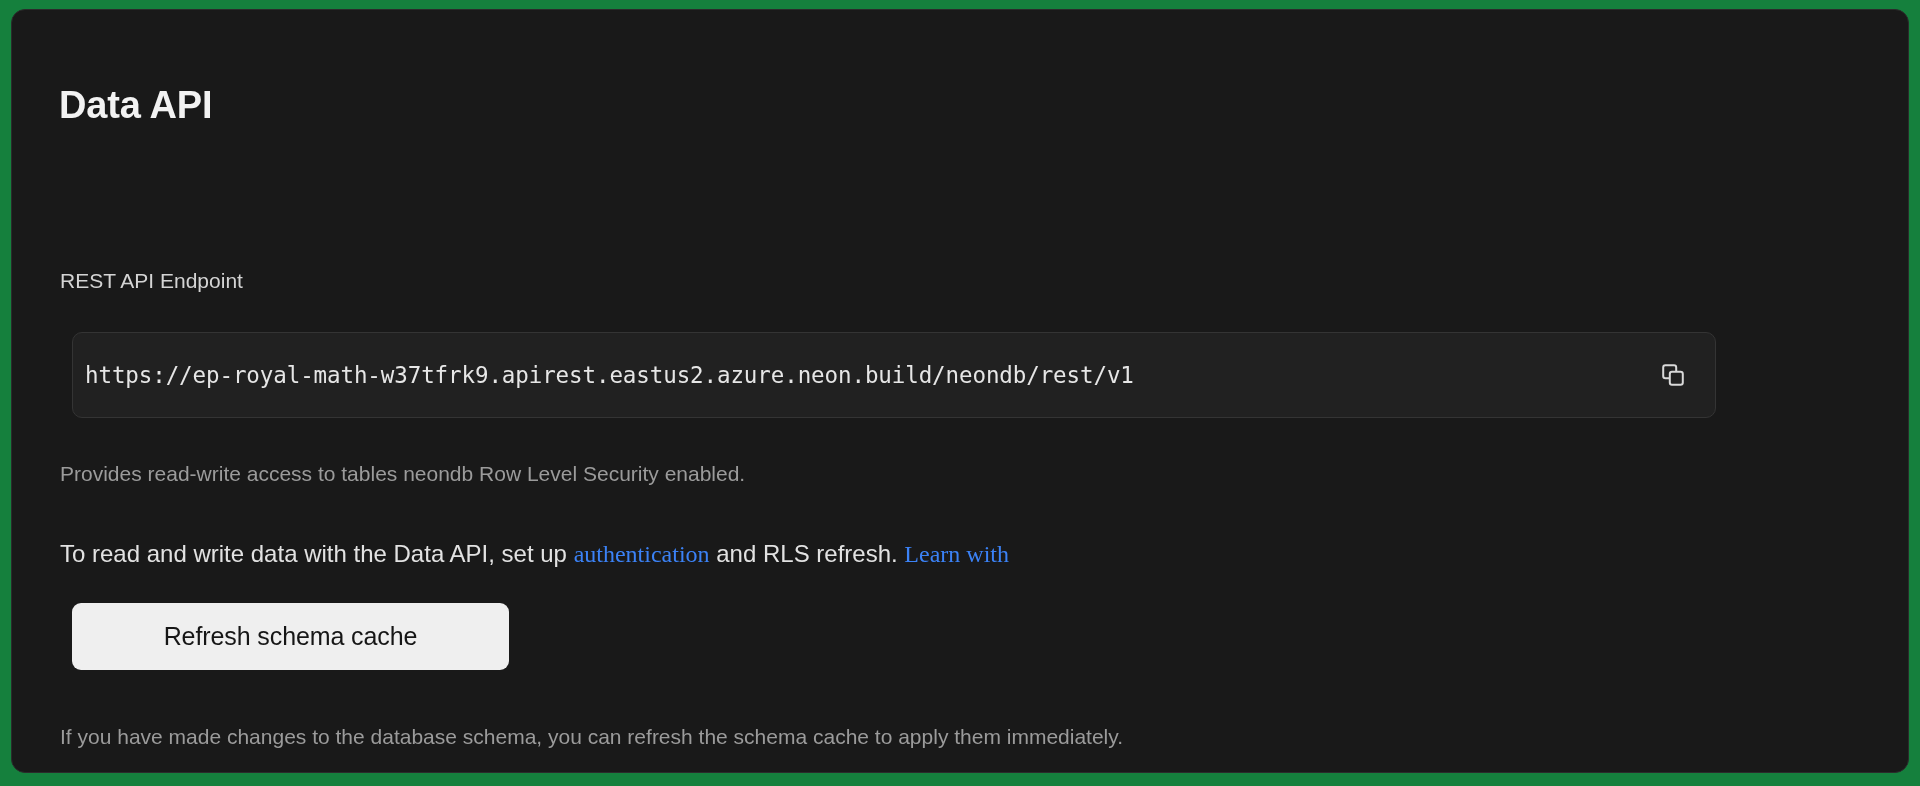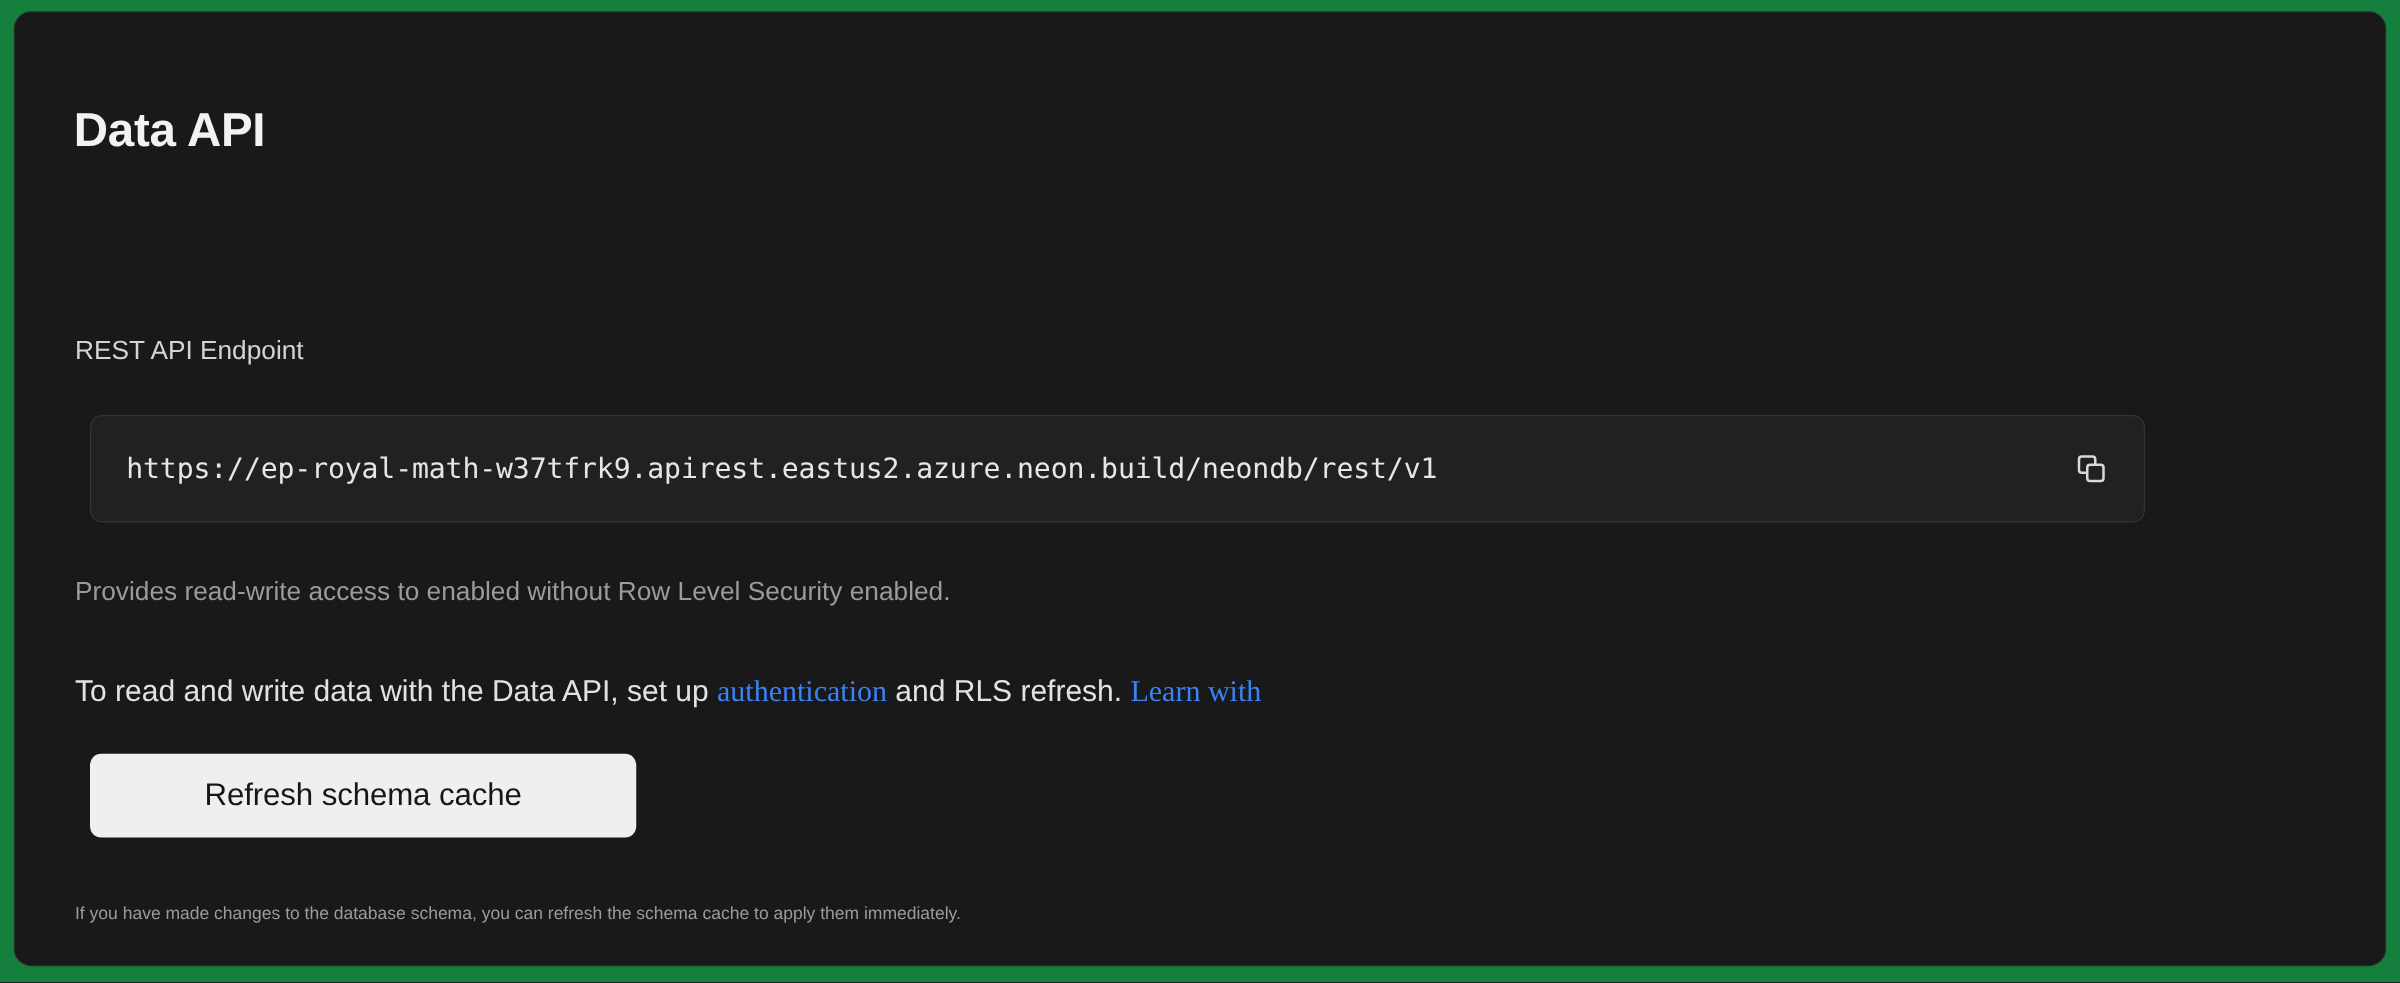--- a/index.html
+++ b/index.html
@@ -75,21 +75,21 @@
     position: absolute;
     left: 60px;
     top: 322px;
     width: 1644px;
     height: 86px;
     background: #212121;
     border: 1px solid #343434;
     border-radius: 10px;
     display: flex;
     align-items: center;
-    padding: 0 16px 0 28px;
+    padding: 0 16px 0 12px;
   }
   .endpoint-value {
     flex: 1 1 auto;
     font-family: "DejaVu Sans Mono", "Liberation Mono", monospace;
     font-size: 22.5px;
     letter-spacing: -0.1px;
     color: #e6e6e6;
     white-space: nowrap;
     overflow: hidden;
     text-overflow: ellipsis;
@@ -158,21 +158,21 @@
     letter-spacing: -0.1px;
     cursor: pointer;
     padding: 0;
   }
 
   
   .bottom-hint {
     position: absolute;
     left: 48px;
     top: 693px;
-    font-size: 14px;
+    font-size: 21px;
     color: #9b9b9b;
     line-height: 26px;
     white-space: nowrap;
   }
 </style>
 </head>
 <body>
 
 <div class="page">
 
@@ -188,21 +188,21 @@
       <button class="copy-btn">
         <span>
           <svg width="26" height="26" viewBox="0 0 26 26" fill="none" xmlns="http://www.w3.org/2000/svg" aria-hidden="true">
             <rect x="3.2" y="3.2" width="13" height="13" rx="2.2" stroke="#d9d9d9" stroke-width="2" fill="none"></rect>
             <rect x="9.8" y="9.8" width="13" height="13" rx="2.2" stroke="#d9d9d9" stroke-width="2" fill="#212121"></rect>
           </svg>
         </span>
       </button>
     </div>
 
-    <p class="field-hint">Provides read-write access to enabled without Row Level Security enabled.</p>
+    <p class="field-hint">Provides read-write access to tables neondb Row Level Security enabled.</p>
 
     <p class="info-line">
       <span>To read and write data with the Data API, set up </span><a href="#">authentication</a><span> and RLS refresh. </span><a href="#">Learn with</a>
     </p>
 
     <button class="refresh-btn">Refresh schema cache</button>
 
     <p class="bottom-hint">If you have made changes to the database schema, you can refresh the schema cache to apply them immediately.</p>
 
   </section>

